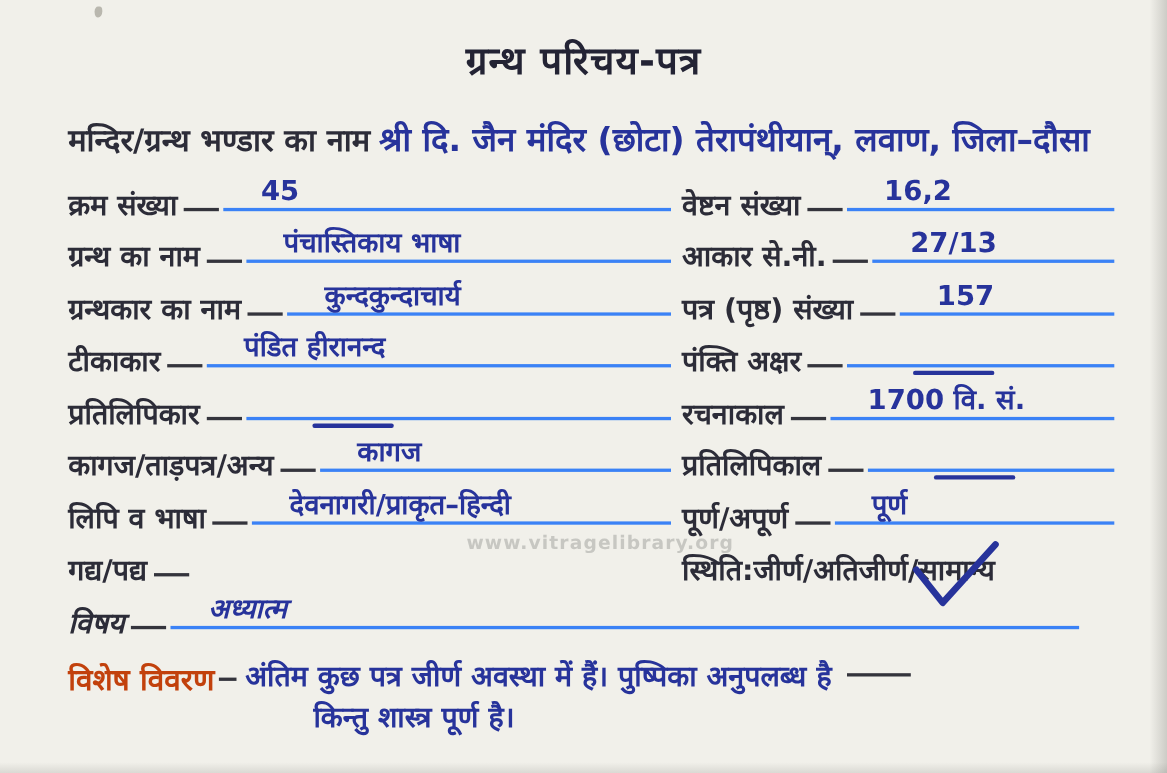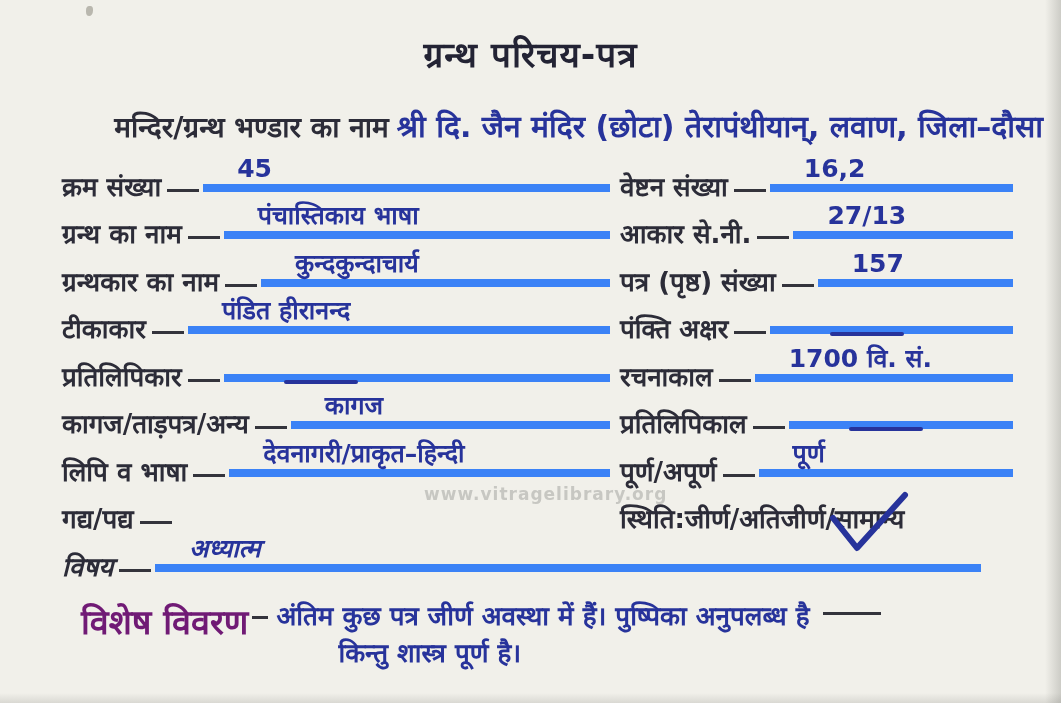--- a/index.html
+++ b/index.html
@@ -17,59 +17,58 @@
     background:linear-gradient(to bottom,rgba(110,110,105,0),rgba(110,110,105,.18));}
 
   .title{
     text-align:center;margin-top:30px;font-size:35px;font-weight:700;
     color:#232334;letter-spacing:1px;
   }
 
   .header-line{
     display:flex;align-items:baseline;white-space:nowrap;
     padding:28px 18px 0 62px;
-    justify-content:flex-end;
   }
   .header-label{font-size:28px;font-weight:700;color:#2c2c38;}
   .header-value{font-size:30px;font-weight:700;color:#27339b;margin-left:8px;}
 
   .fields{
     display:grid;grid-template-columns:548px 1fr;
     column-gap:10px;padding:12px 48px 0 62px;
   }
   .fcol{display:flex;flex-direction:column;justify-content:flex-end;}
   .frow{
     height:47.5px;display:flex;align-items:flex-end;white-space:nowrap;
   }
   .lbl{font-size:26px;font-weight:700;color:#2c2c38;padding-bottom:6px;line-height:1;}
   .dash{width:32px;border-bottom:3px solid #34343c;margin:0 4px 14px 6px;}
   .fill{
     flex:1;display:flex;align-items:flex-end;min-width:20px;
-    border-bottom:8px solid #3b82f6;margin-bottom:14px;height:30px;
+    border-bottom:3px solid #3b82f6;margin-bottom:14px;height:30px;
   }
   .val{
     font-size:25px;font-weight:700;color:#27339b;line-height:1;
     padding:0 10px 3px 34px;
   }
   .blue-dash{
     width:74px;height:4px;background:#27339b;margin-left:60px;
     transform:translateY(10px);border-radius:2px;
   }
   .checked-word{position:relative;display:inline-block;}
   .check-svg{position:absolute;left:-8px;top:-16px;width:84px;height:66px;pointer-events:none;}
 
   .subject-row{
     display:flex;align-items:flex-end;white-space:nowrap;
     height:47.5px;padding:0 80px 0 62px;font-style:italic;
   }
 
   .note{
     padding:12px 24px 0 62px;display:flex;align-items:flex-start;white-space:nowrap;
   }
-  .note-label{font-size:34px;font-weight:700;color:#701a75;flex:0 0 auto;margin-left:19px;}
+  .note-label{font-size:27px;font-weight:700;color:#c2410c;flex:0 0 auto;}
   .note-dash{width:16px;border-bottom:3px solid #34343c;margin:18px 2px 0 4px;}
   .note-body{margin-left:6px;}
   .note-line1,.note-line2{
     font-size:26px;font-weight:700;color:#27339b;line-height:1.45;
   }
   .note-line2{margin-left:62px;}
   .note-endline{
     flex:0 0 58px;border-bottom:3px solid #34343c;margin-top:14px;margin-left:14px;
   }
 

